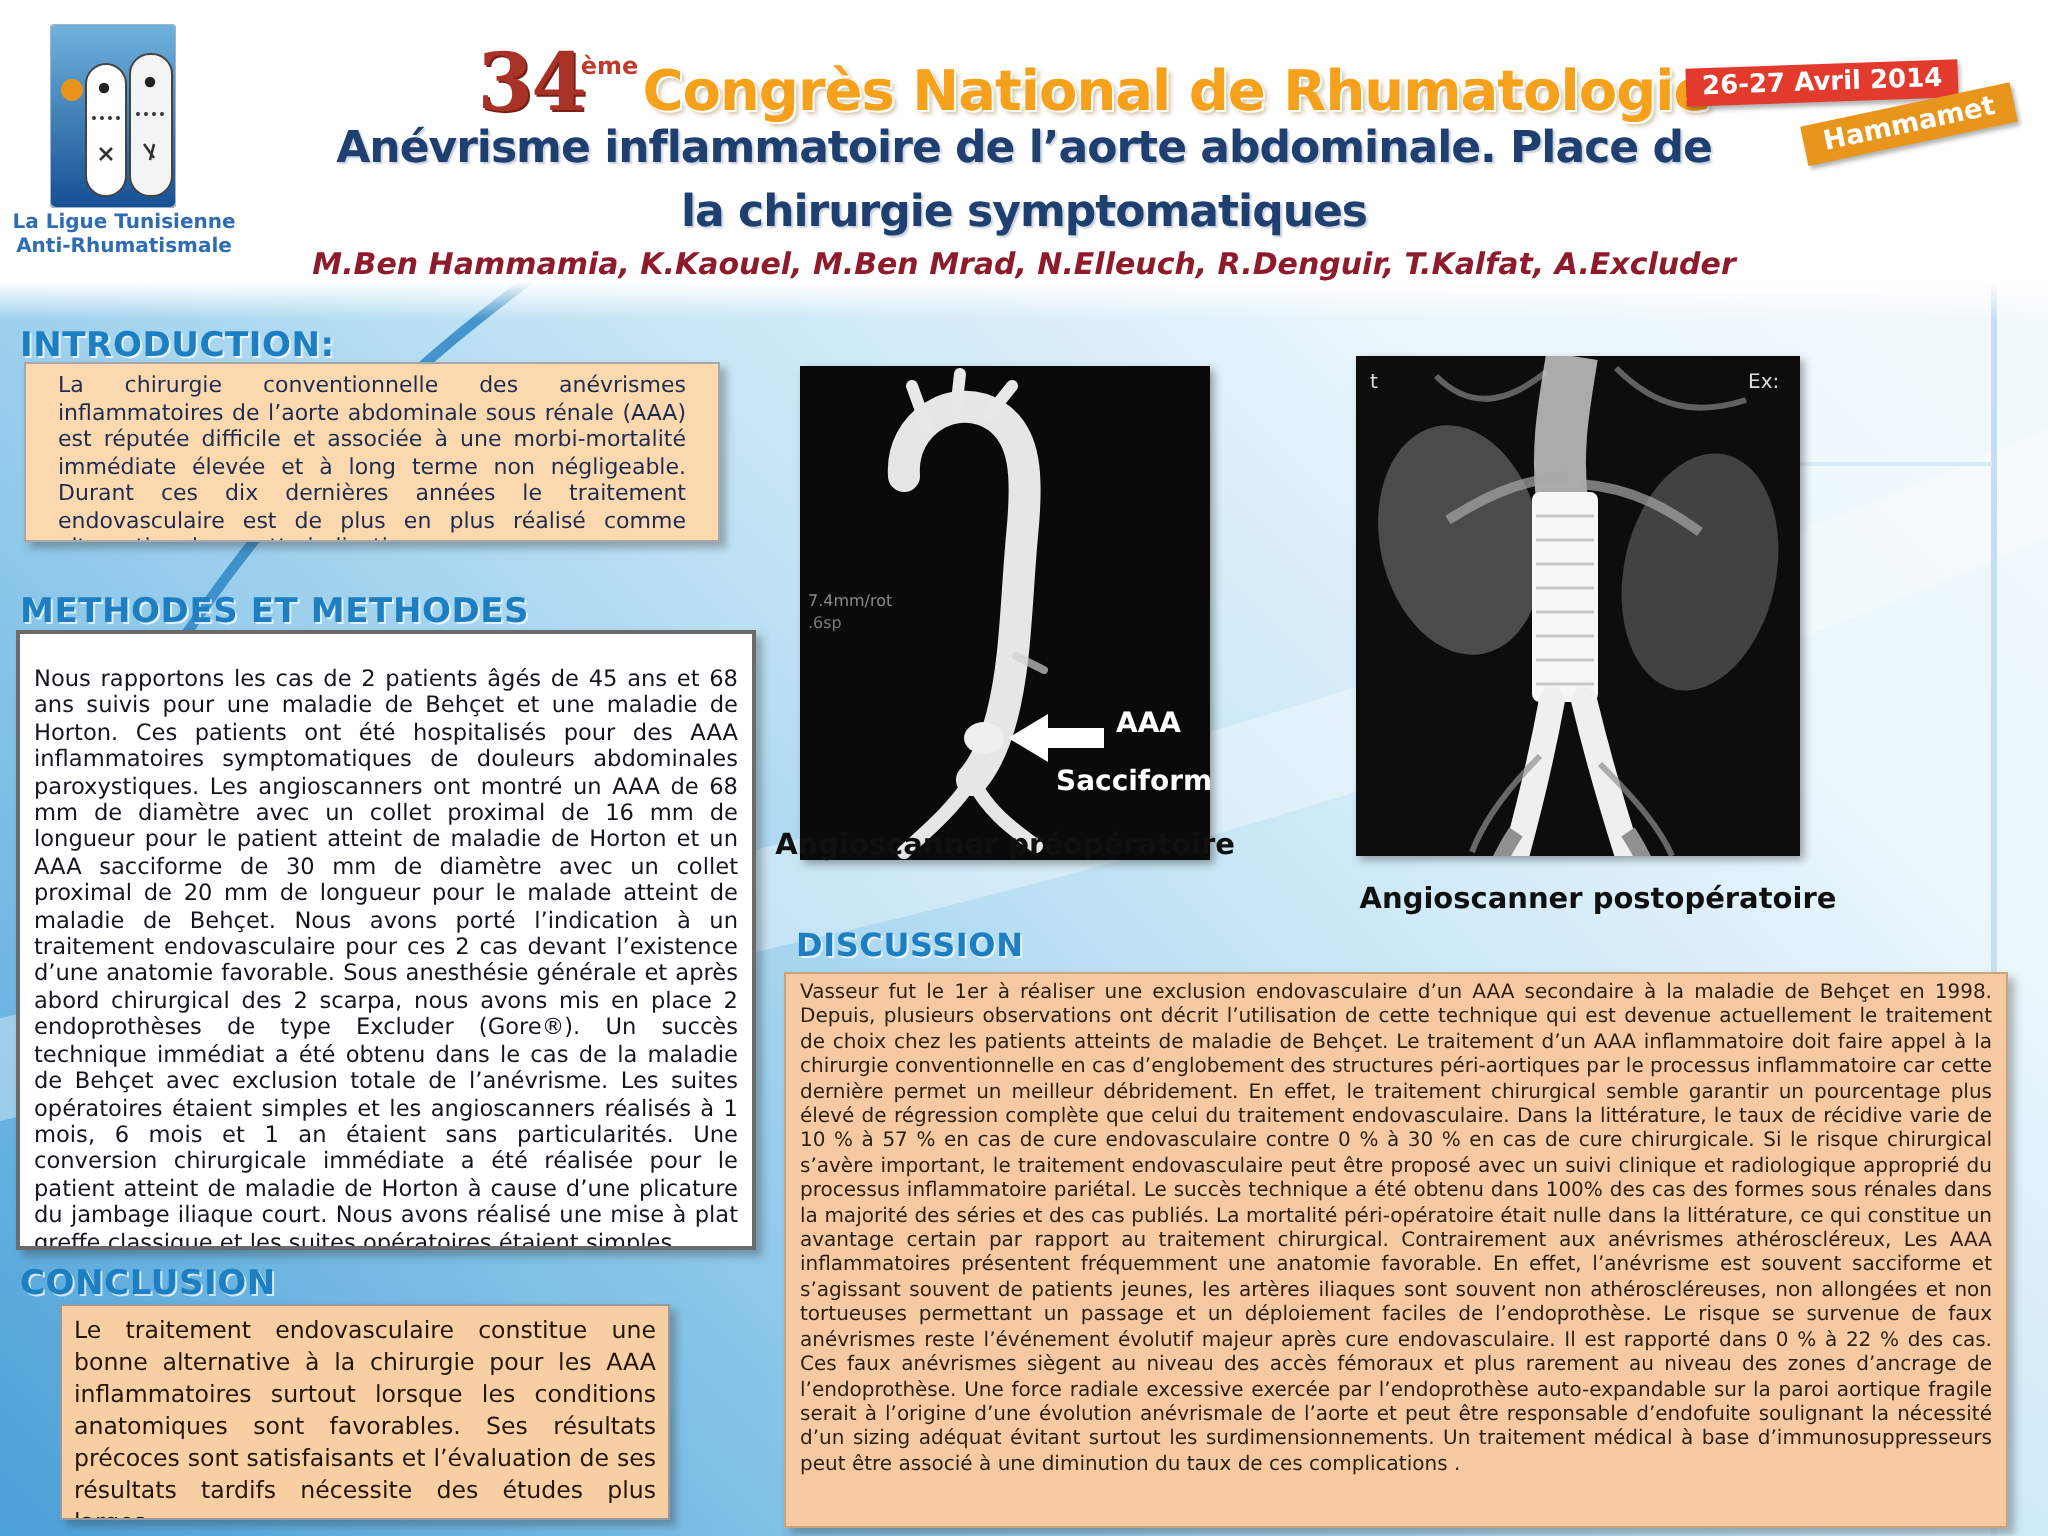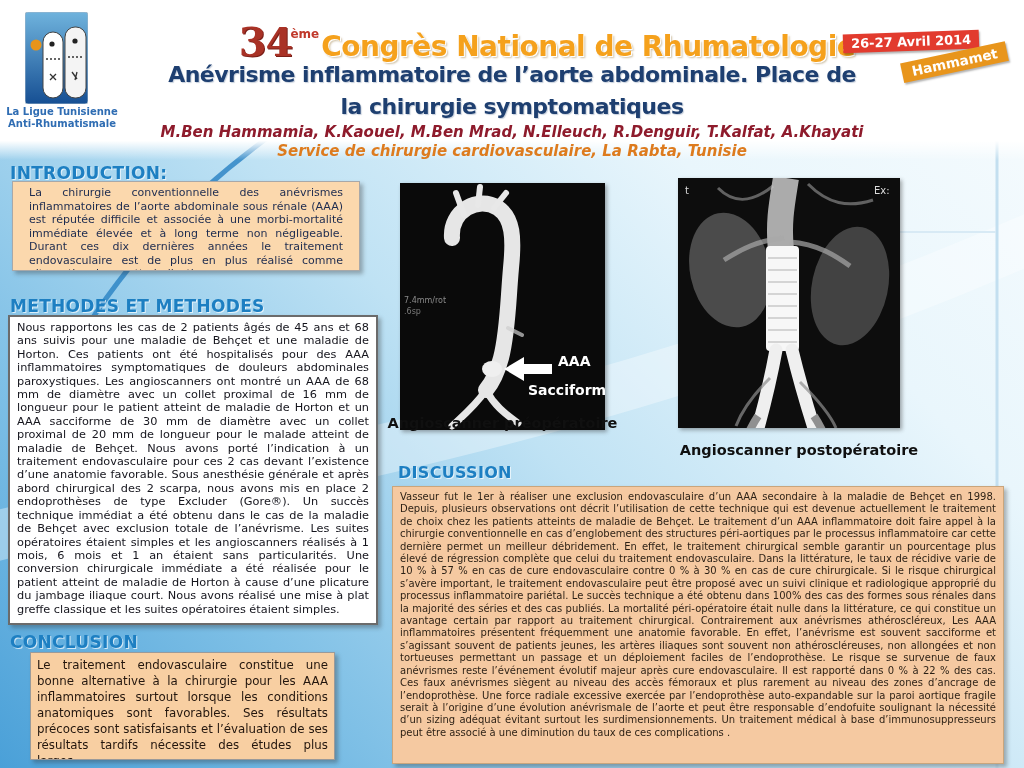--- a/index.html
+++ b/index.html
@@ -48,21 +48,21 @@
     font-size:15px; font-weight:bold; font-style:italic; color:#dd7b1e;}
 
   .sec-heading{ position:absolute; z-index:3; font-weight:bold; color:#1d7fc2;
     font-size:17px; letter-spacing:.3px; text-shadow:1px 1px 0 rgba(255,255,255,.7);}
   .txt-box{ position:absolute; z-index:3; text-align:justify; overflow:hidden;
     box-shadow:3px 3px 4px rgba(50,50,50,.35);}
 
   .intro-box{ left:12px; top:181px; width:348px; height:90px; background:#fbd8ad;
     border:1px solid #a8a8a8; padding:4px 16px; font-size:11px; line-height:13.5px; color:#1d2b4f;}
   .methods-box{ left:8px; top:315px; width:370px; height:310px; background:#ffffff;
-    border:2px solid #6b6b6b; padding:4px 7px; font-size:11.3px; line-height:13.4px; color:#14141c;}
+    border:2px solid #6b6b6b; padding:16px 7px; font-size:11.3px; line-height:13.4px; color:#14141c;}
   .conclusion-box{ left:30px; top:652px; width:305px; height:108px; background:#f8cfa2;
     border:1px solid #9a9a9a; padding:4px 6px; font-size:11.8px; line-height:16px; color:#23160e;}
   .discussion-box{ left:392px; top:486px; width:612px; height:278px; background:#f5c9a1;
     border:1px solid #c9a57c; padding:4px 7px; font-size:10px; line-height:12.4px; color:#2a1f14;}
 
   .fig{ position:absolute; z-index:3; box-shadow:2px 2px 4px rgba(40,40,40,.4); }
   .fig-preop{ left:400px; top:183px; width:205px; height:247px; }
   .fig-postop{ left:678px; top:178px; width:222px; height:250px; }
   .fig-caption{ position:absolute; z-index:3; font-size:14.5px; font-weight:bold; color:#101010;
     text-align:center; white-space:nowrap;}
@@ -117,22 +117,21 @@
     <div class="congress-line">
       <span class="congress-num">34</span><span class="congress-ord">ème</span><span class="congress-name">Congrès National de Rhumatologie</span>
     </div>
 
     <div class="badge-date">26-27 Avril 2014</div>
     <div class="badge-place">Hammamet</div>
 
     <div class="title-line l1">Anévrisme inflammatoire de l’aorte abdominale. Place de</div>
     <div class="title-line l2">la chirurgie symptomatiques</div>
 
-    <div class="authors">M.Ben Hammamia, K.Kaouel, M.Ben Mrad, N.Elleuch, R.Denguir, T.Kalfat, A.Khayati</div>
-    <div class="affiliation">Service de chirurgie cardiovasculaire, La Rabta, Tunisie</div>
+    <div class="authors">M.Ben Hammamia, K.Kaouel, M.Ben Mrad, N.Elleuch, R.Denguir, T.Kalfat, A.Excluder</div>
   </div>
 
   <div class="sec-heading" style="left:10px; top:163px;">INTRODUCTION:</div>
   <div class="txt-box intro-box">La chirurgie conventionnelle des anévrismes inflammatoires de l’aorte abdominale sous rénale (AAA) est réputée difficile et associée à une morbi-mortalité immédiate élevée et à long terme non négligeable. Durant ces dix dernières années le traitement endovasculaire est de plus en plus réalisé comme alternative dans cette indication.</div>
 
   <div class="sec-heading" style="left:10px; top:296px;">METHODES ET METHODES</div>
   <div class="txt-box methods-box">Nous rapportons les cas de 2 patients âgés de 45 ans et 68 ans suivis pour une maladie de Behçet et une maladie de Horton. Ces patients ont été hospitalisés pour des AAA inflammatoires symptomatiques de douleurs abdominales paroxystiques. Les angioscanners ont montré un AAA de 68 mm de diamètre avec un collet proximal de 16 mm de longueur pour le patient atteint de maladie de Horton et un AAA sacciforme de 30 mm de diamètre avec un collet proximal de 20 mm de longueur pour le malade atteint de maladie de Behçet. Nous avons porté l’indication à un traitement endovasculaire pour ces 2 cas devant l’existence d’une anatomie favorable. Sous anesthésie générale et après abord chirurgical des 2 scarpa, nous avons mis en place 2 endoprothèses  de type Excluder (Gore®). Un succès technique immédiat a été obtenu dans le cas de la maladie de Behçet avec exclusion totale de l’anévrisme. Les suites opératoires étaient simples et les angioscanners réalisés à 1 mois, 6 mois et 1 an étaient sans particularités. Une conversion chirurgicale immédiate a été réalisée pour le patient atteint de maladie de Horton à cause d’une plicature du jambage iliaque court. Nous avons réalisé une mise à plat greffe classique et les suites opératoires étaient simples.</div>
 
   <div class="sec-heading" style="left:10px; top:632px;">CONCLUSION</div>
   <div class="txt-box conclusion-box">Le traitement endovasculaire constitue une bonne alternative à la chirurgie pour les AAA inflammatoires surtout lorsque les conditions anatomiques sont favorables. Ses résultats précoces sont satisfaisants et l’évaluation de ses résultats tardifs nécessite des études plus larges.</div>

